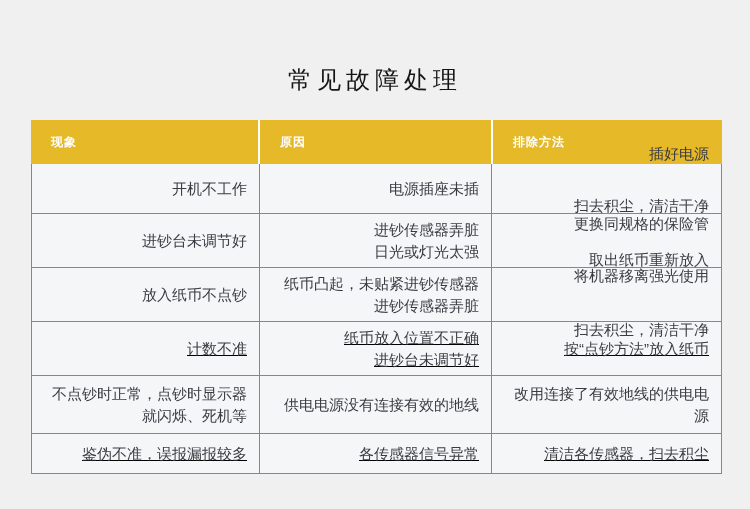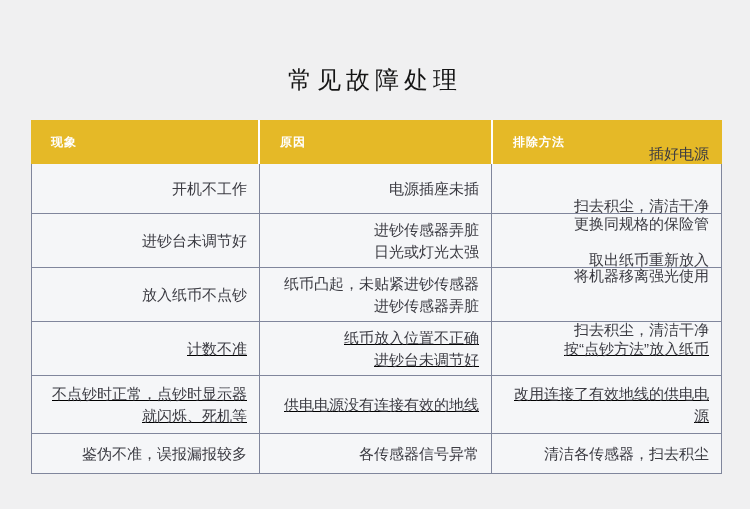--- a/index.html
+++ b/index.html
@@ -53,26 +53,26 @@
     border: 1px solid var(--border, #80869c);
     border-top: none;
     background: #f5f6f8;
     text-align: right;
   }
   .tr {
     display: flex;
     box-sizing: border-box;
     border-bottom: 1px solid var(--border, #80869c);
   }
-  .tr:last-child { border-bottom: none; }
+  .tr:last-child { border-bottom: none; text-decoration: underline; }
   .tr:nth-child(1) { height: 50px; }
   .tr:nth-child(2) { height: 54px; }
   .tr:nth-child(3) { height: 54px; }
   .tr:nth-child(4) { height: 54px; text-decoration: underline; }
-  .tr:nth-child(5) { height: 58px; text-decoration: underline; }
+  .tr:nth-child(5) { height: 58px; }
   .tr:nth-child(6) { height: 39px; }
   .td {
     box-sizing: border-box;
     display: flex;
     flex-direction: column;
     justify-content: center;
     padding: 3px 12px 3px 20px;
     font-size: 15px;
     line-height: 22px;
     color: #3b3b42;

